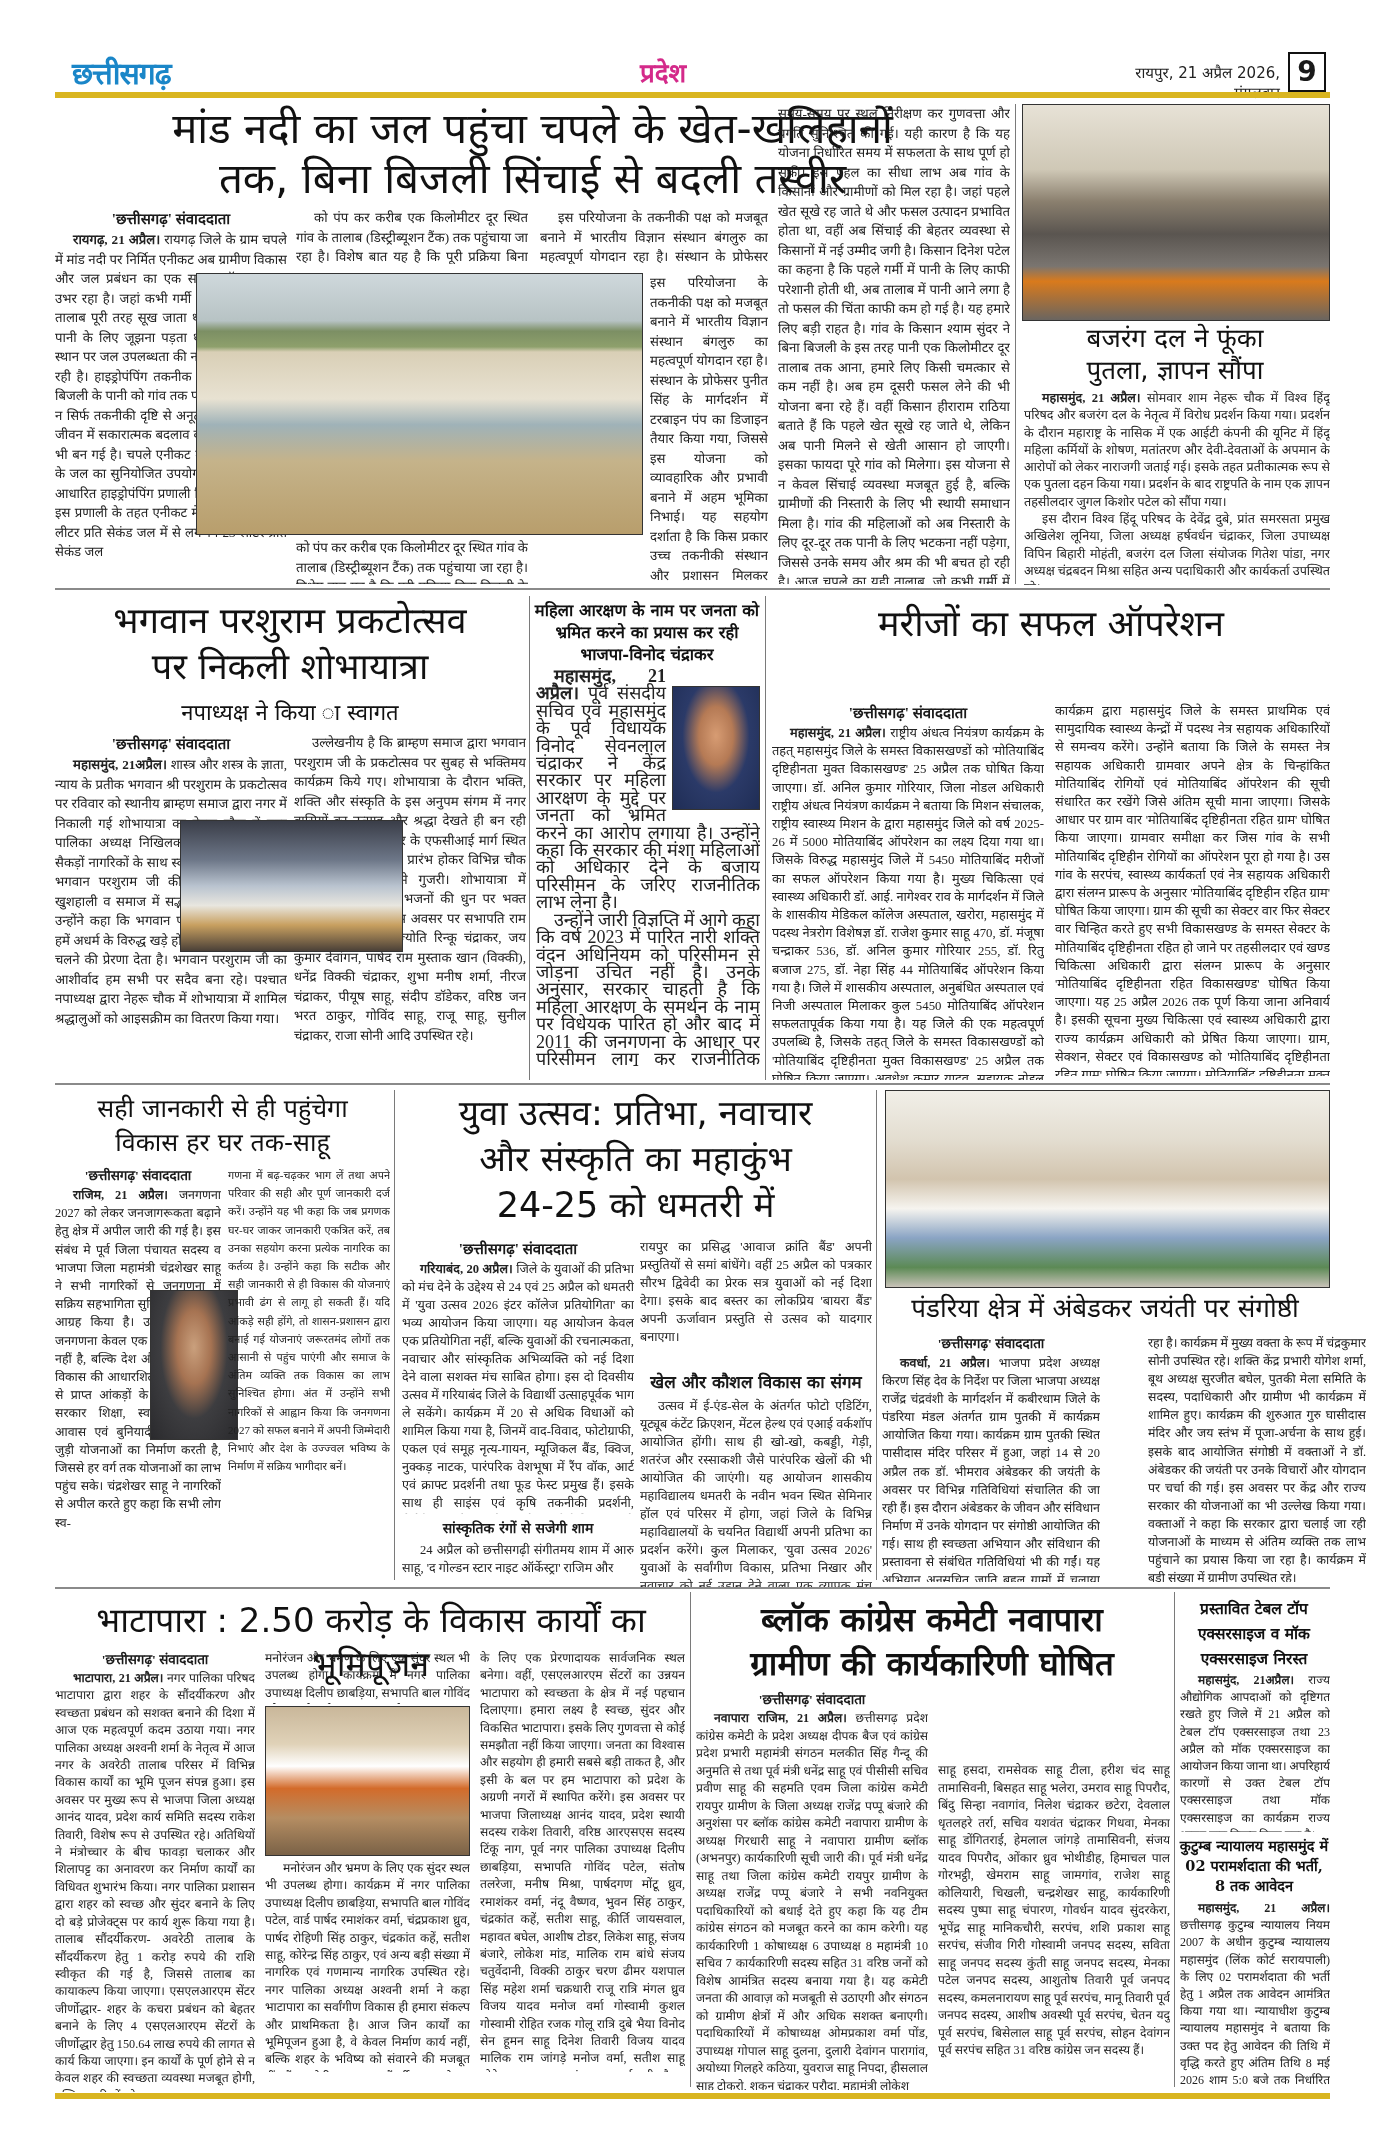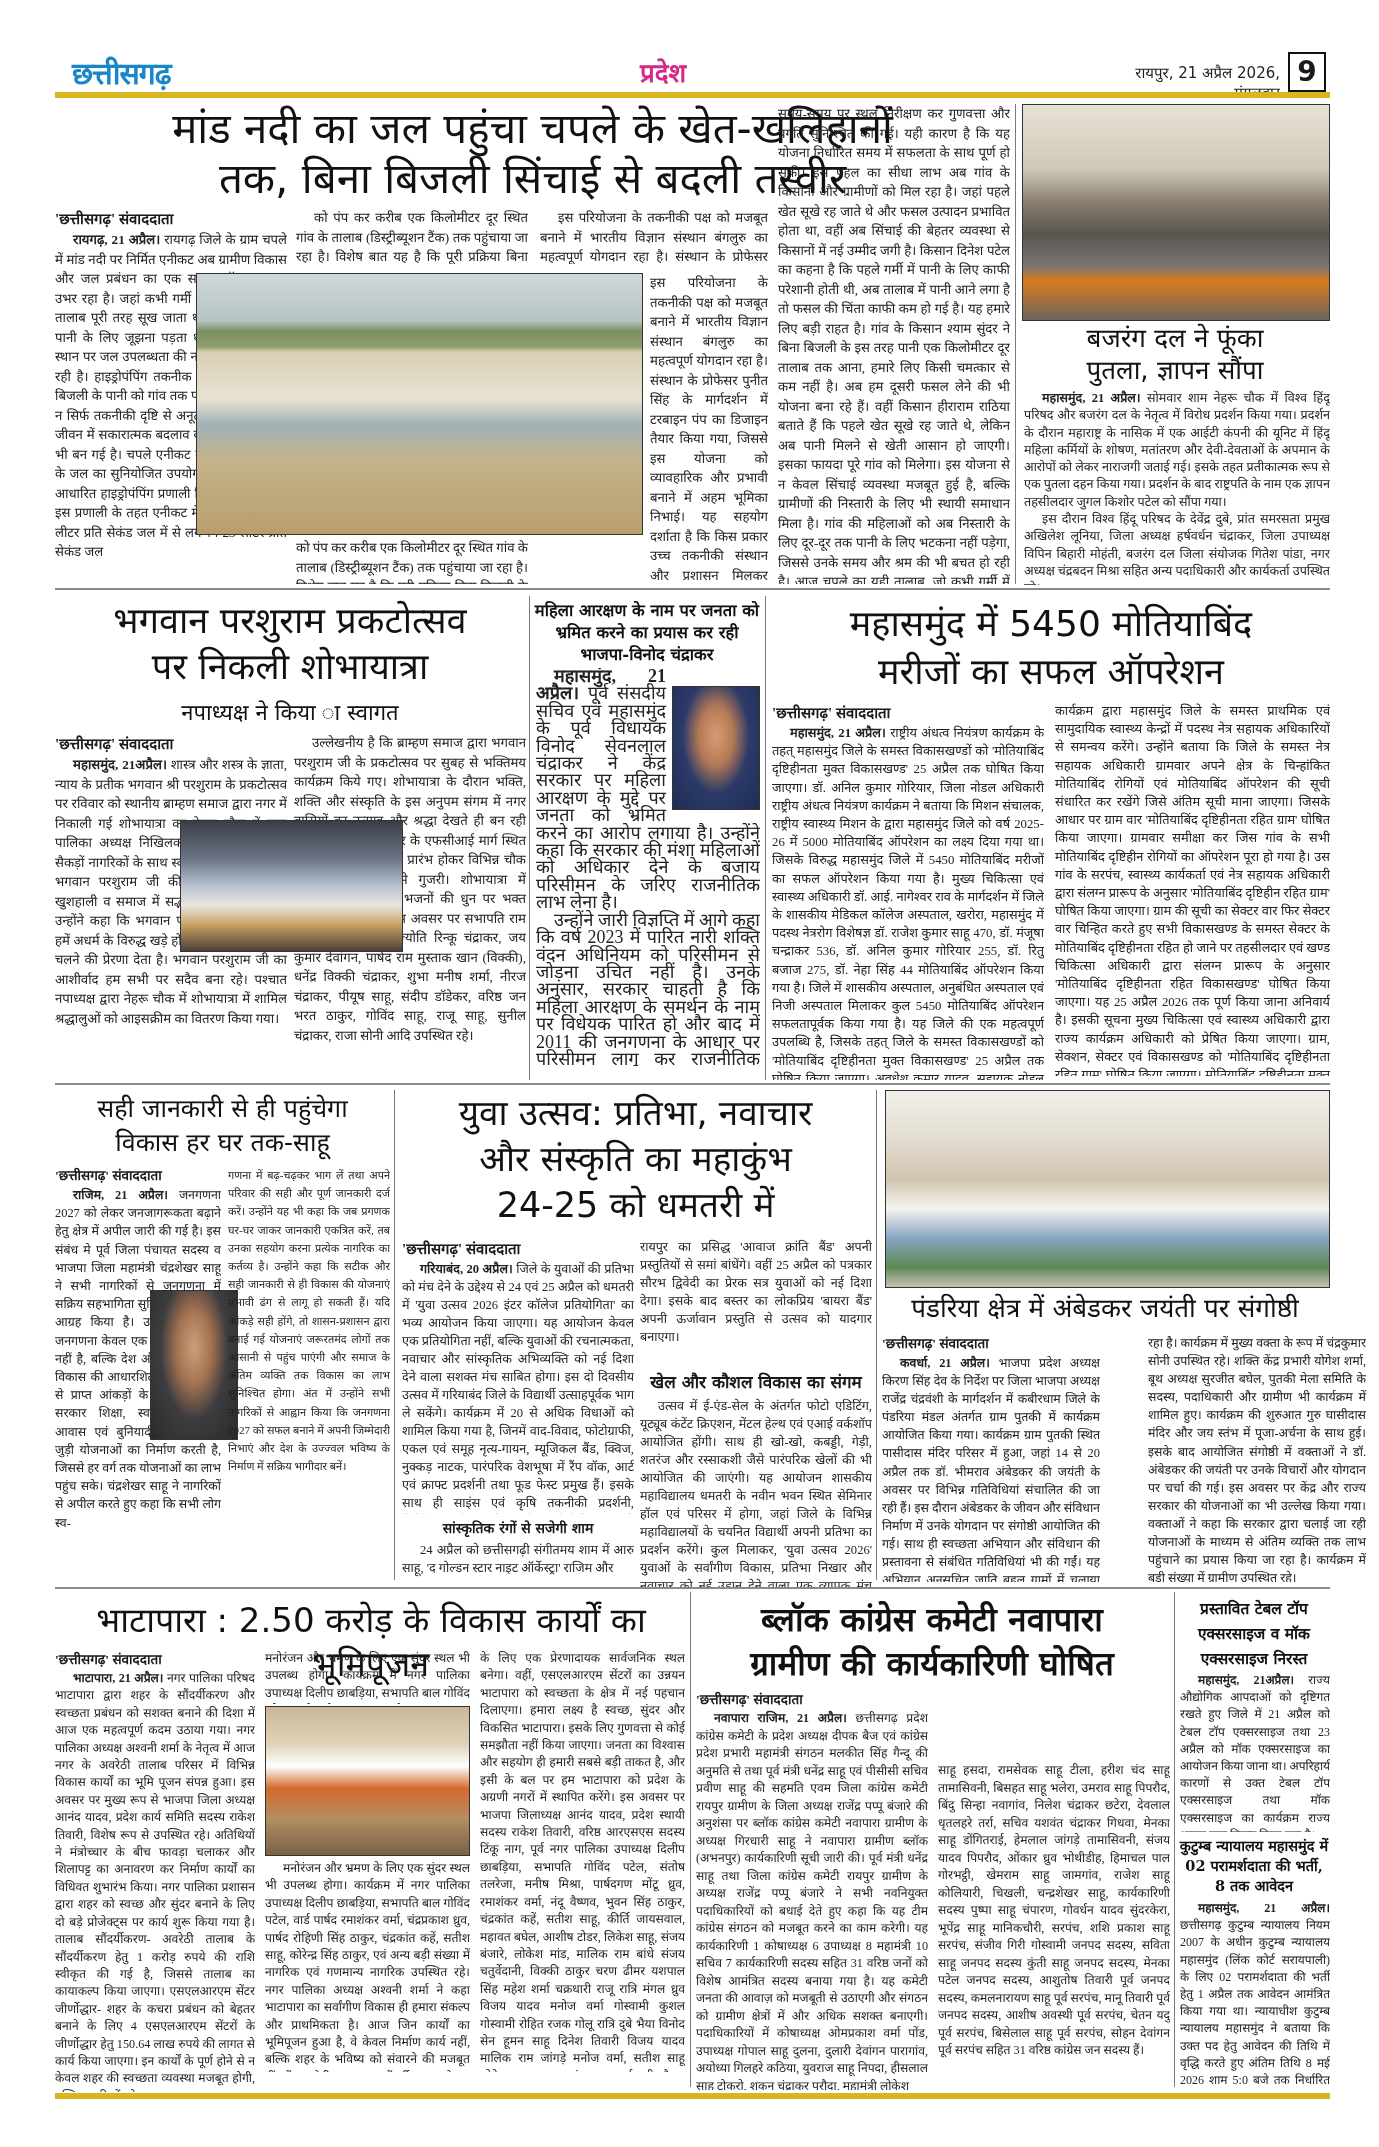--- a/index.html
+++ b/index.html
@@ -7,21 +7,21 @@
   .abs{position:absolute;}
   .masthead{left:72px;top:52px;font-family:"DejaVu Sans",sans-serif;font-weight:bold;font-size:30px;color:#1a86c8;letter-spacing:-1px;}
   .section{left:640px;top:54px;font-family:"DejaVu Sans",sans-serif;font-weight:bold;font-size:26px;color:#d42a8a;}
   .dateline{left:1100px;top:62px;width:180px;text-align:right;font-family:"DejaVu Sans",sans-serif;font-size:15px;color:#222;}
   .pagebox{left:1288px;top:52px;width:38px;height:40px;border:2px solid #111;box-sizing:border-box;text-align:center;font-family:"DejaVu Sans",sans-serif;font-weight:bold;font-size:28px;line-height:36px;}
   .goldrule{left:55px;width:1275px;height:6px;background:#d9b520;}
   .hrule{left:55px;width:1275px;height:2px;background:#8a8a8a;}
   .vrule{width:1px;background:#7a7a7a;}
   .headline{font-family:"DejaVu Sans",sans-serif;text-align:center;color:#111;font-weight:normal;line-height:1.2;}
   .subhead{font-family:"DejaVu Serif",serif;font-weight:bold;text-align:center;color:#111;line-height:1.25;}
-  .byline{font-weight:bold;font-size:15px;margin-bottom:2px;}
+  .byline{font-weight:bold;font-size:15px;text-align:center;margin-bottom:2px;}
   .body{font-size:13.2px;line-height:19.5px;text-align:justify;color:#222;overflow:hidden;}
   .body p{margin:0 0 0 0;text-indent:18px;}
   .body b{font-weight:bold;}
   .photo{border:1px solid #333;box-sizing:border-box;overflow:hidden;}
   .ph-river{background:linear-gradient(180deg,#cfd8dc 0%,#b7c3c4 18%,#7c8f64 22%,#8ea06c 28%,#d9cfb6 30%,#e8e2d2 48%,#9fb2b8 58%,#c5b38a 72%,#b89e6c 100%);}
   .ph-protest{background:linear-gradient(180deg,#e7e2d6 0%,#cfc8b6 30%,#8a7f6e 45%,#5a5550 60%,#7a7570 75%,#d97a1c 82%,#6a6560 100%);}
   .ph-procession{background:linear-gradient(180deg,#3a3d48 0%,#6d7788 30%,#b9c3cf 50%,#e8e6df 65%,#c8a060 80%,#4a4038 100%);}
   .ph-portrait{background:radial-gradient(ellipse at 50% 40%,#d79c73 0%,#b57a55 28%,#2b3a68 55%,#1f2d55 100%);}
   .ph-portrait2{background:radial-gradient(ellipse at 50% 38%,#caa07d 0%,#a67352 28%,#3d3d40 55%,#2a2a2d 100%);}
   .ph-ambedkar{background:linear-gradient(180deg,#f1efe8 0%,#e3ddd0 25%,#d2c4ae 45%,#f6f4ef 60%,#8aa4c4 75%,#5c8a55 90%,#c8c2b8 100%);}
@@ -125,21 +125,20 @@
       <p><b>महासमुंद, 21 अप्रैल।</b> <span>पूर्व संसदीय सचिव एवं महासमुंद के पूर्व विधायक विनोद सेवनलाल चंद्राकर ने केंद्र सरकार पर महिला आरक्षण के मुद्दे पर जनता को भ्रमित करने का आरोप लगाया है। उन्होंने कहा कि सरकार की मंशा महिलाओं को अधिकार देने के बजाय परिसीमन के जरिए राजनीतिक लाभ लेना है।</span></p>
       <p>उन्होंने जारी विज्ञप्ति में आगे कहा कि वर्ष 2023 में पारित नारी शक्ति वंदन अधिनियम को परिसीमन से जोड़ना उचित नहीं है। उनके अनुसार, सरकार चाहती है कि महिला आरक्षण के समर्थन के नाम पर विधेयक पारित हो और बाद में 2011 की जनगणना के आधार पर परिसीमन लागू कर राजनीतिक समीकरण बदले जाएं। उन्होंने यह भी कहा कि लोकसभा में विधेयक पारित नहीं होने के बाद इसे मुद्दा बनाया जा रहा है। चंद्राकर ने प्रश्न उठाया कि जब 2023 में महिला आरक्षण विधेयक पारित हो चुका है, तो नए विधेयक की आवश्यकता क्यों है। उन्होंने मांग की कि वर्तमान 543 लोकसभा सीटों में ही 33 प्रतिशत महिला आरक्षण लागू किया जाए और इसे 2029 तक प्रभावी बनाया जाए।</p>
     </div>
   </div>
 </section>
 
 <div class="abs vrule" style="left:765px;top:596px;height:484px;"></div>
 
 <section>
   <div class="abs headline" style="left:772px;top:600px;width:558px;font-size:36px;line-height:48px;">
-    <div>महासमुंद में 5450 मोतियाबिंद</div>
     <div>मरीजों का सफल ऑपरेशन</div>
   </div>
   <div class="col" style="left:772px;top:702px;width:272px;">
     <div class="byline">'छत्तीसगढ़' संवाददाता</div>
     <div class="body" style="height:356px;font-size:12.8px;line-height:18.2px;">
         <p><b>महासमुंद, 21 अप्रैल।</b> <span>राष्ट्रीय अंधत्व नियंत्रण कार्यक्रम के तहत् महासमुंद जिले के समस्त विकासखण्डों को 'मोतियाबिंद दृष्टिहीनता मुक्त विकासखण्ड' 25 अप्रैल तक घोषित किया जाएगा। डॉ. अनिल कुमार गोरियार, जिला नोडल अधिकारी राष्ट्रीय अंधत्व नियंत्रण कार्यक्रम ने बताया कि मिशन संचालक, राष्ट्रीय स्वास्थ्य मिशन के द्वारा महासमुंद जिले को वर्ष 2025-26 में 5000 मोतियाबिंद ऑपरेशन का लक्ष्य दिया गया था। जिसके विरुद्ध महासमुंद जिले में 5450 मोतियाबिंद मरीजों का सफल ऑपरेशन किया गया है। मुख्य चिकित्सा एवं स्वास्थ्य अधिकारी डॉ. आई. नागेश्वर राव के मार्गदर्शन में जिले के शासकीय मेडिकल कॉलेज अस्पताल, खरोरा, महासमुंद में पदस्थ नेत्ररोग विशेषज्ञ डॉ. राजेश कुमार साहू 470, डॉ. मंजूषा चन्द्राकर 536, डॉ. अनिल कुमार गोरियार 255, डॉ. रितु बजाज 275, डॉ. नेहा सिंह 44 मोतियाबिंद ऑपरेशन किया गया है। जिले में शासकीय अस्पताल, अनुबंधित अस्पताल एवं निजी अस्पताल मिलाकर कुल 5450 मोतियाबिंद ऑपरेशन सफलतापूर्वक किया गया है। यह जिले की एक महत्वपूर्ण उपलब्धि है, जिसके तहत् जिले के समस्त विकासखण्डों को 'मोतियाबिंद दृष्टिहीनता मुक्त विकासखण्ड' 25 अप्रैल तक घोषित किया जाएगा। अवधेश कुमार यादव, सहायक नोडल अधिकारी, अंधत्व नियंत्रण</span></p>
       </div>
   </div>
   <div class="col" style="left:1055px;top:702px;width:275px;">
     <div class="body" style="height:374px;font-size:12.8px;line-height:18.2px;">

